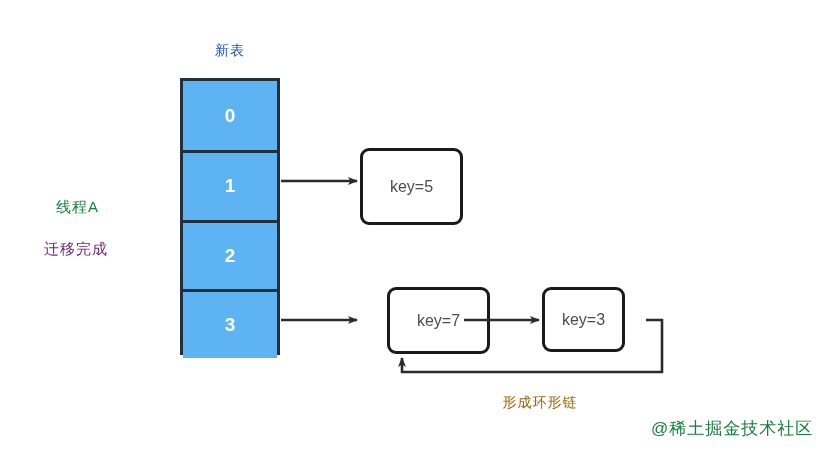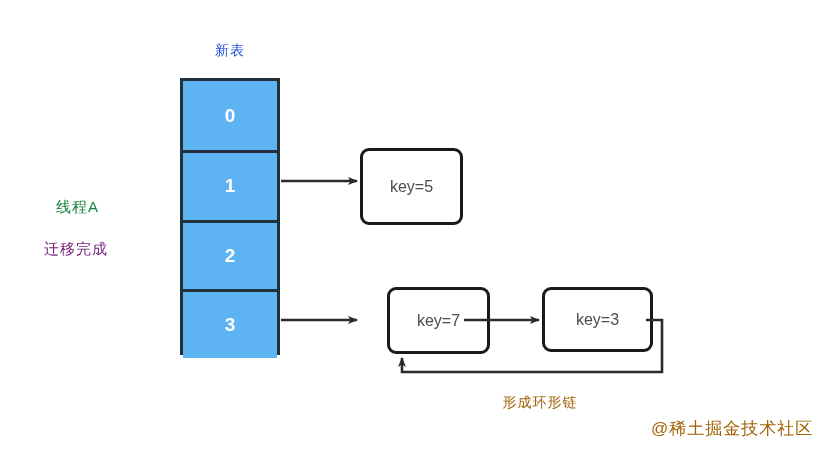--- a/index.html
+++ b/index.html
@@ -63,21 +63,21 @@
     border-radius: 9px;
     background: #ffffff;
     display: flex;
     align-items: center;
     justify-content: center;
     font-size: 16px;
     color: #4d4d4d;
   }
   .node-key5 { left: 360px; top: 148px; width: 103px; height: 77px; }
   .node-key7 { left: 360px; top: 287px; width: 103px; height: 67px; margin-left: 27px; }
-  .node-key3 { left: 542px; top: 287px; width: 111px; height: 65px; }
+  .node-key3 { left: 542px; top: 287px; width: 83px; height: 65px; }
 
   
   .thread-label {
     position: absolute;
     left: 56px;
     top: 198px;
     font-size: 15px;
     color: #15803d;
     letter-spacing: 1px;
   }
@@ -116,21 +116,21 @@
     font-size: 15px;
     color: #000000;
     white-space: nowrap;
     margin-top: 48px;
   }
   .wm-brand {
     position: absolute;
     left: 651px;
     top: 417px;
     font-size: 17px;
-    color: #a16207;
+    color: #15803d;
     white-space: nowrap;
     letter-spacing: 1px;
   }
 </style>
 </head>
 <body>
 
 <div id="canvas">
 
   <div class="table-title">新表</div>

